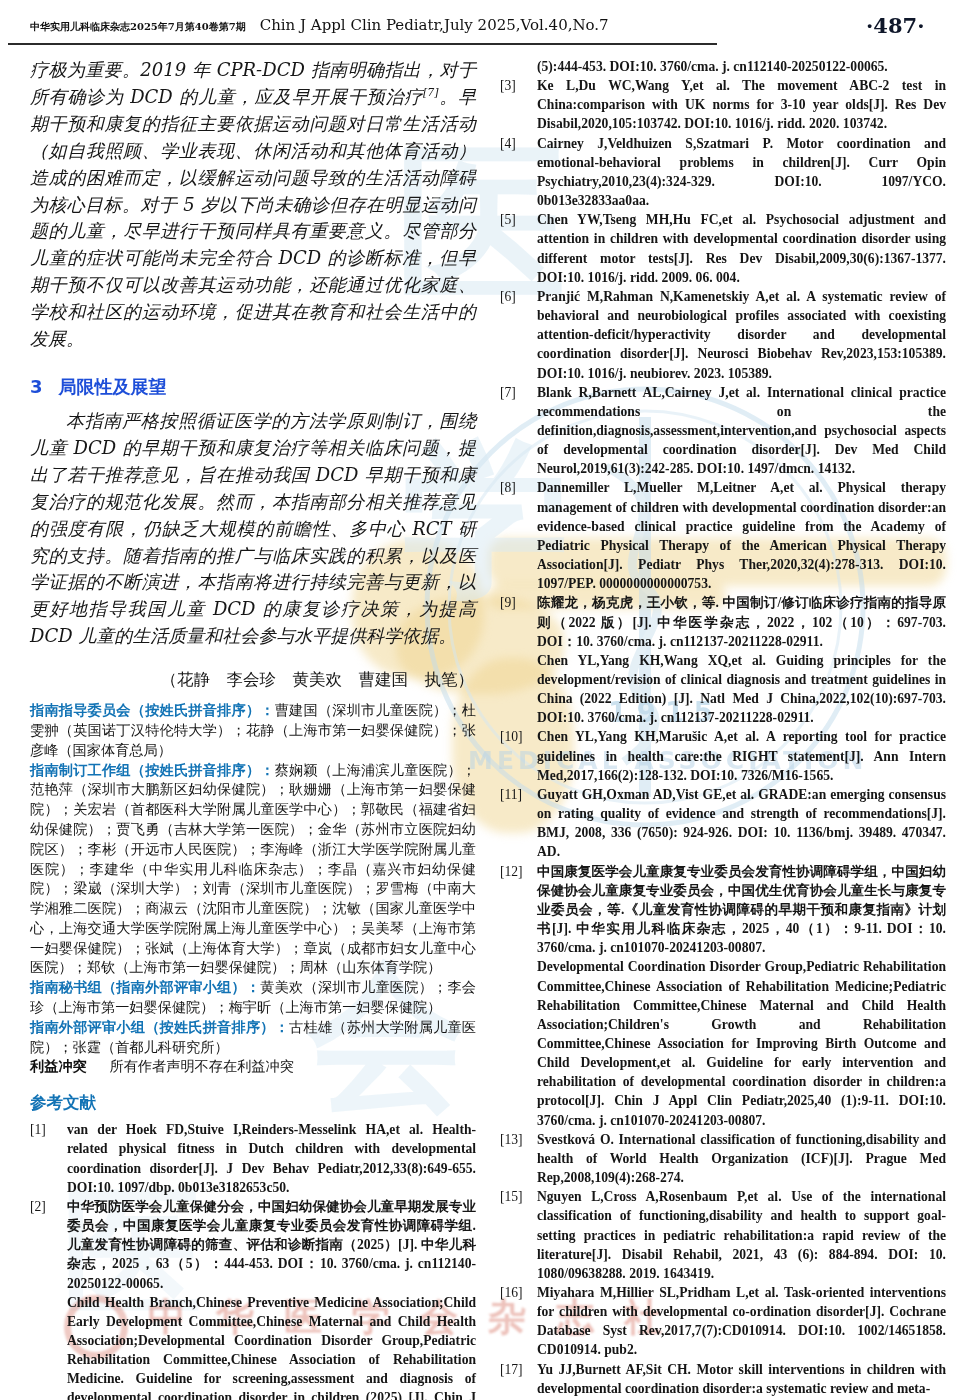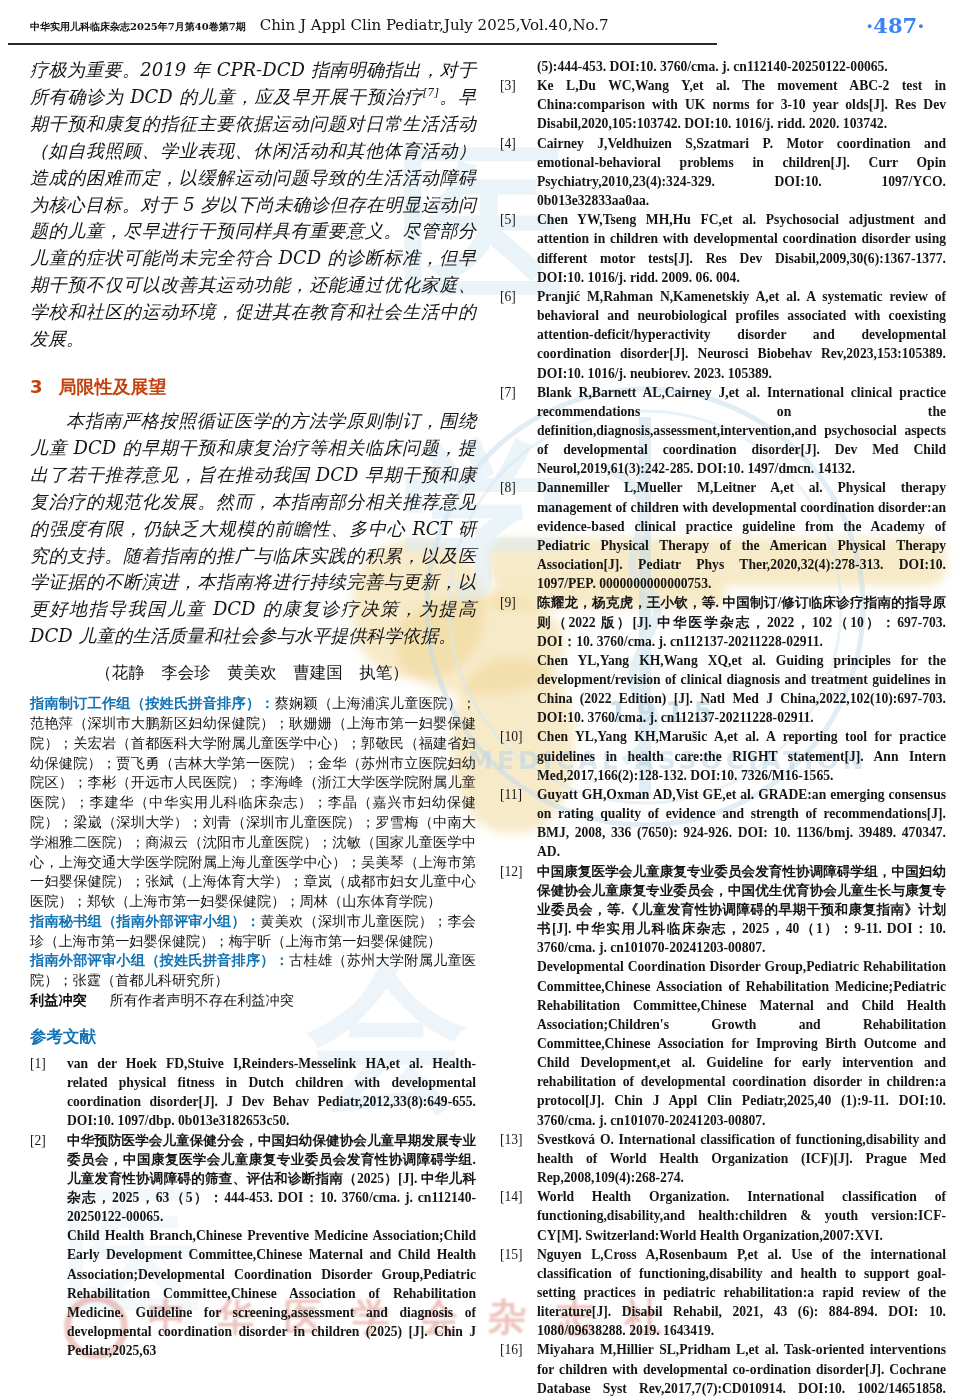--- a/index.html
+++ b/index.html
@@ -21,32 +21,32 @@
        font-size:25px;letter-spacing:4px;color:#b7d3e6;opacity:.5;white-space:nowrap;}
   .wm-red{font-family:"DejaVu Serif","Liberation Serif",serif;font-weight:bold;font-size:38px;
        letter-spacing:30px;color:rgba(198,64,44,.32);filter:blur(1px);white-space:nowrap;}
   .wm-red-logo{width:50px;height:50px;border:7px solid rgba(198,64,44,.28);border-radius:50%;filter:blur(1px);}
   
   .header{position:absolute;z-index:2;left:0;top:0;width:961px;}
   .header-text{position:absolute;left:30px;top:15px;white-space:nowrap;}
   .h-cn{font-weight:bold;font-size:10px;color:#111;}
   .h-en{font-size:15px;color:#111;margin-left:14px;}
   .header-rule{position:absolute;left:8px;top:43px;width:709px;height:2px;background:#2b2b2b;}
-  .page-num{position:absolute;left:866px;top:13px;font-weight:bold;font-size:21px;color:#3b82f6;}
+  .page-num{position:absolute;left:866px;top:13px;font-weight:bold;font-size:21px;color:#0f172a;}
   
   .col{position:absolute;top:57px;width:446px;z-index:1;}
   .col-left{left:30px;}
   .col-right{left:500px;}
   .body-para{font-size:18px;line-height:26.9px;text-align:justify;margin:0;font-style:italic;}
   .indent{text-indent:2em;}
   sup{font-size:11px;line-height:0;}
   .section-heading{margin:22px 0 9px 0;font-family:"DejaVu Sans","Liberation Sans",sans-serif;
-       font-weight:bold;font-size:18px;line-height:24px;color:#c2410c;}
+       font-weight:bold;font-size:18px;line-height:24px;color:#1d4ed8;}
   .sec-num{margin-right:16px;}
-  .byline{text-align:center;font-size:16.5px;line-height:24px;margin:11px 2px 9px 0;}
+  .byline{text-align:right;font-size:16.5px;line-height:24px;margin:18px 2px 9px 0;}
   .committee{font-size:14.2px;line-height:19.8px;text-align:justify;margin:0;}
   .c-label{font-family:"DejaVu Sans","Liberation Sans",sans-serif;font-weight:bold;color:#1273b5;}
   .coi{font-size:14.2px;line-height:19.8px;margin:0;}
   .coi-label{font-family:"DejaVu Sans","Liberation Sans",sans-serif;font-weight:bold;color:#111;
        margin-right:1.6em;}
   .refs-heading{margin:15px 0 6px 0;font-family:"DejaVu Sans","Liberation Sans",sans-serif;
        font-weight:bold;font-size:16.5px;line-height:22px;color:#1273b5;}
   .ref{display:flex;font-family:"Liberation Serif","DejaVu Serif",serif;
        font-size:13.6px;line-height:19.15px;}
   .ref-num{flex:0 0 37px;}
@@ -93,20 +93,21 @@
 <div class="col col-left">
 
   <p class="body-para"><span>疗极为重要。2019 年 CPR-DCD 指南明确指出，对于所有确诊为 DCD 的儿童，应及早开展干预治疗</span><sup>[7]</sup><span>。早期干预和康复的指征主要依据运动问题对日常生活活动（如自我照顾、学业表现、休闲活动和其他体育活动）造成的困难而定，以缓解运动问题导致的生活活动障碍为核心目标。对于 5 岁以下尚未确诊但存在明显运动问题的儿童，尽早进行干预同样具有重要意义。尽管部分儿童的症状可能尚未完全符合 DCD 的诊断标准，但早期干预不仅可以改善其运动功能，还能通过优化家庭、学校和社区的运动环境，促进其在教育和社会生活中的发展。</span></p>
 
   <h3 class="section-heading"><span class="sec-num">3</span><span>局限性及展望</span></h3>
 
   <p class="body-para indent">本指南严格按照循证医学的方法学原则制订，围绕儿童 DCD 的早期干预和康复治疗等相关临床问题，提出了若干推荐意见，旨在推动我国 DCD 早期干预和康复治疗的规范化发展。然而，本指南部分相关推荐意见的强度有限，仍缺乏大规模的前瞻性、多中心 RCT 研究的支持。随着指南的推广与临床实践的积累，以及医学证据的不断演进，本指南将进行持续完善与更新，以更好地指导我国儿童 DCD 的康复诊疗决策，为提高 DCD 儿童的生活质量和社会参与水平提供科学依据。</p>
 
   <div class="byline">（花静　李会珍　黄美欢　曹建国　执笔）</div>
 
+  <p class="committee"><span class="c-label">指南指导委员会（按姓氏拼音排序）：</span><span>曹建国（深圳市儿童医院）；杜雯翀（英国诺丁汉特伦特大学）；花静（上海市第一妇婴保健院）；张彦峰（国家体育总局）</span></p>
 
   <p class="committee"><span class="c-label">指南制订工作组（按姓氏拼音排序）：</span><span>蔡娴颖（上海浦滨儿童医院）；范艳萍（深圳市大鹏新区妇幼保健院）；耿姗姗（上海市第一妇婴保健院）；关宏岩（首都医科大学附属儿童医学中心）；郭敬民（福建省妇幼保健院）；贾飞勇（吉林大学第一医院）；金华（苏州市立医院妇幼院区）；李彬（开远市人民医院）；李海峰（浙江大学医学院附属儿童医院）；李建华（中华实用儿科临床杂志）；李晶（嘉兴市妇幼保健院）；梁崴（深圳大学）；刘青（深圳市儿童医院）；罗雪梅（中南大学湘雅二医院）；商淑云（沈阳市儿童医院）；沈敏（国家儿童医学中心，上海交通大学医学院附属上海儿童医学中心）；吴美琴（上海市第一妇婴保健院）；张斌（上海体育大学）；章岚（成都市妇女儿童中心医院）；郑钦（上海市第一妇婴保健院）；周林（山东体育学院）</span></p>
 
   <p class="committee"><span class="c-label">指南秘书组（指南外部评审小组）：</span><span>黄美欢（深圳市儿童医院）；李会珍（上海市第一妇婴保健院）；梅宇昕（上海市第一妇婴保健院）</span></p>
 
   <p class="committee"><span class="c-label">指南外部评审小组（按姓氏拼音排序）：</span><span>古桂雄（苏州大学附属儿童医院）；张霆（首都儿科研究所）</span></p>
 
   <p class="coi"><span class="coi-label">利益冲突</span><span>所有作者声明不存在利益冲突</span></p>
 
   <h4 class="refs-heading">参考文献</h4>
@@ -207,26 +208,20 @@
     </span>
   </div>
 
   <div class="ref">
     <span class="ref-num">[13]</span>
     <span class="ref-body">
         <span class="ref-part">Svestková O. International classification of functioning,disability and health of World Health Organization (ICF)[J]. Prague Med Rep,2008,109(4):268-274.</span>
       </span>
   </div>
 
-  <div class="ref">
-    <span class="ref-num">[14]</span>
-    <span class="ref-body">
-        <span class="ref-part">World Health Organization. International classification of functioning,disability,and health:children &amp; youth version:ICF-CY[M]. Switzerland:World Health Organization,2007:XVI.</span>
-      </span>
-  </div>
 
   <div class="ref">
     <span class="ref-num">[15]</span>
     <span class="ref-body">
         <span class="ref-part">Nguyen L,Cross A,Rosenbaum P,et al. Use of the international classification of functioning,disability and health to support goal-setting practices in pediatric rehabilitation:a rapid review of the literature[J]. Disabil Rehabil, 2021, 43 (6): 884-894. DOI: 10. 1080/09638288. 2019. 1643419.</span>
       </span>
   </div>
 
   <div class="ref">
     <span class="ref-num">[16]</span>

